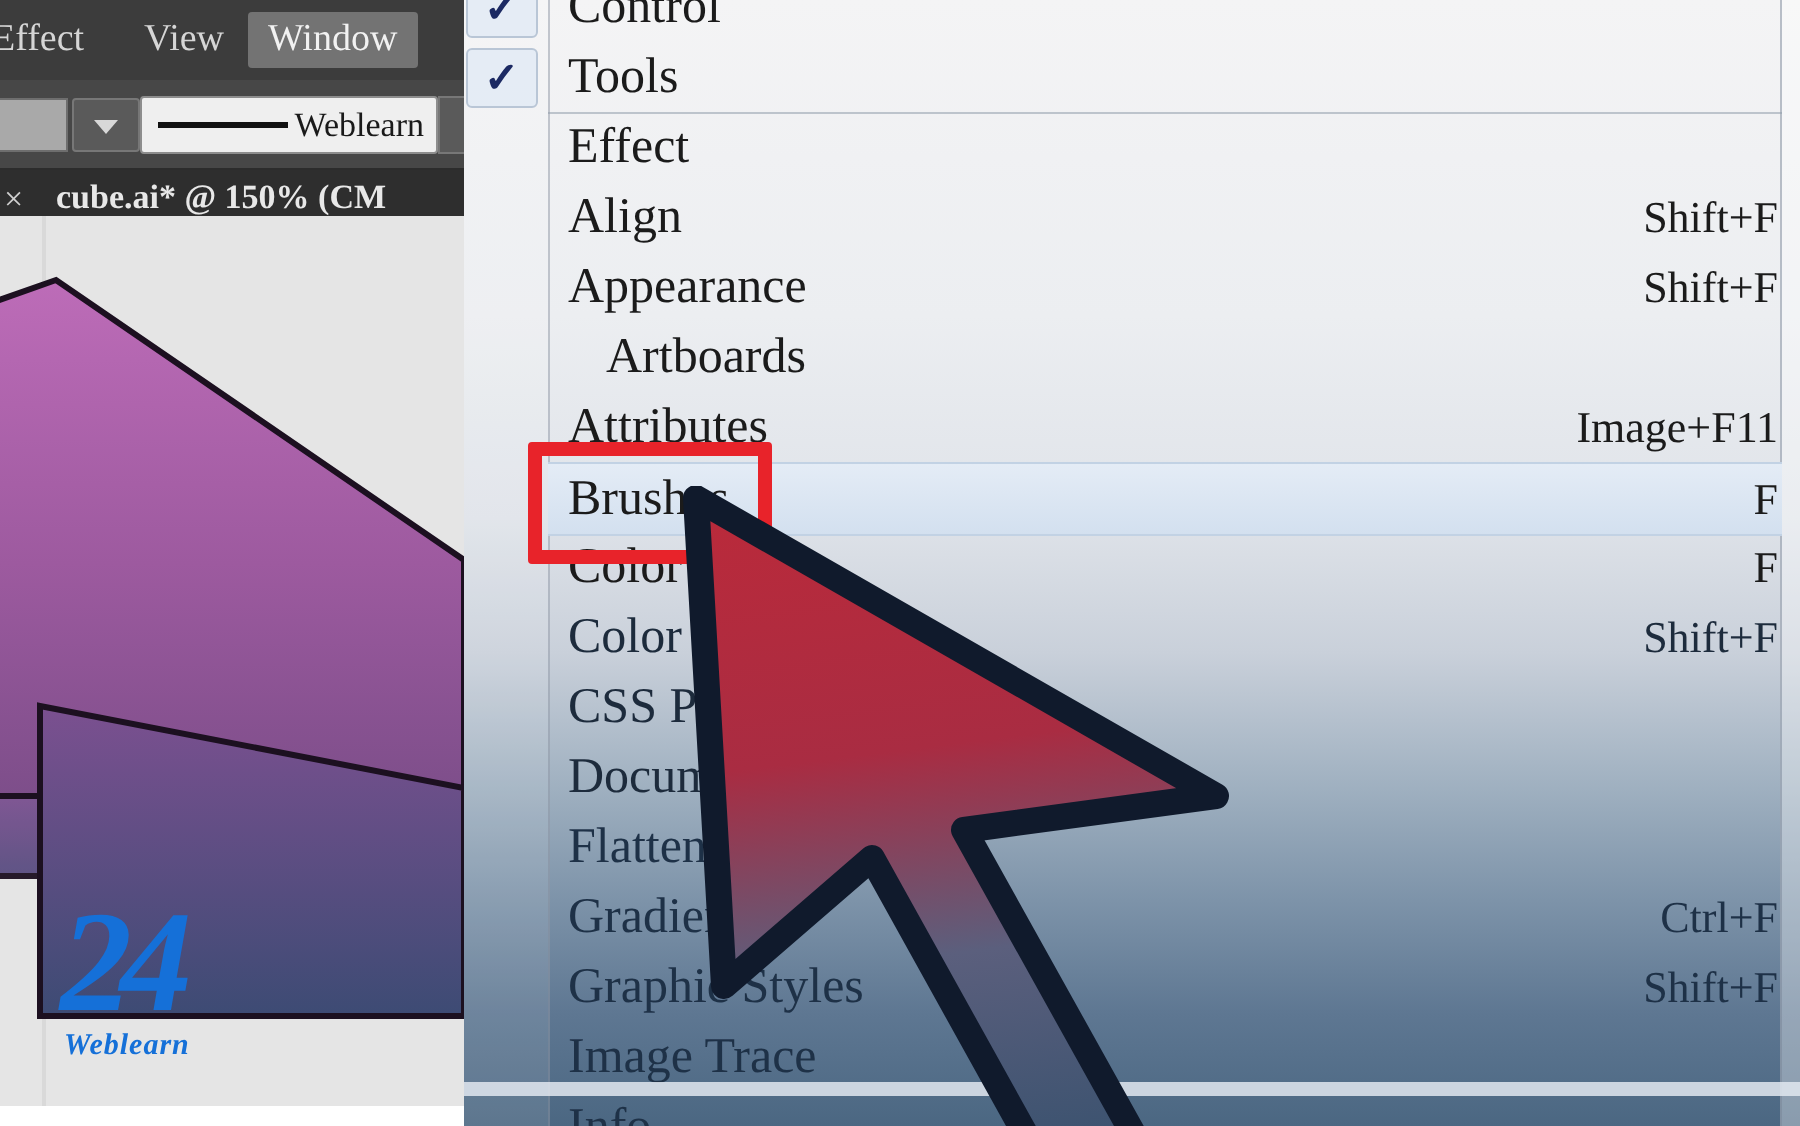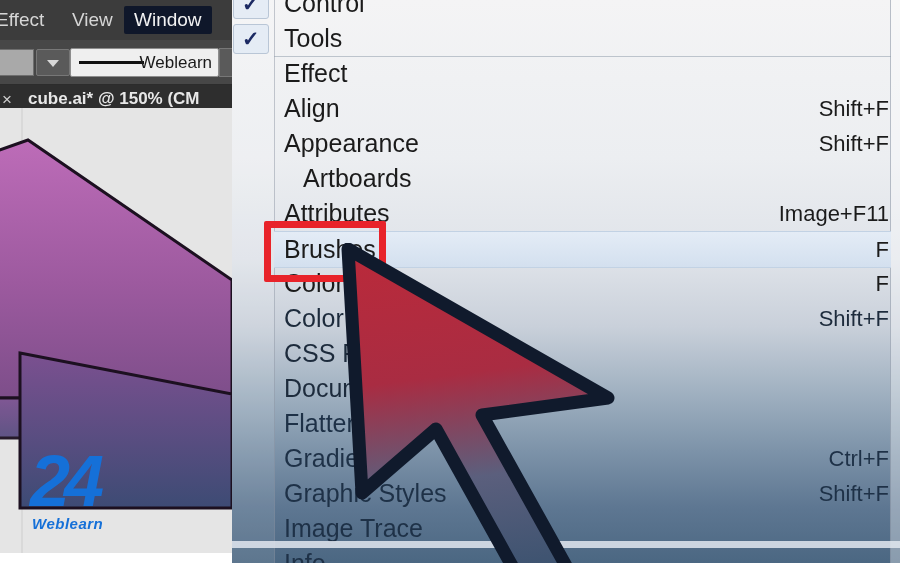--- a/index.html
+++ b/index.html
@@ -5,21 +5,21 @@
   html, body {
     margin: 0;
     padding: 0;
     background: #ffffff;
   }
   #app {
     position: relative;
     width: 900px;
     height: 563px;
     overflow: hidden;
-    font-family: Liberation Sans, sans-serif;
+    font-family: Liberation Serif, serif;
     background: #ffffff;
     user-select: none;
   }
 
   
   .app-left {
     position: absolute;
     left: 0; top: 0;
     width: 232px;
     height: 563px;
@@ -39,21 +39,21 @@
     line-height: 28px;
     padding: 0 10px;
     color: #d6d6d6;
     font-size: 19px;
     white-space: nowrap;
   }
   .menu-item.m-effect { left: -14px; }
   .menu-item.m-view   { left: 62px; }
   .menu-item.m-window {
     left: 124px;
-    background: #0f172a;
+    background: #737373;
     color: #f2f2f2;
     border-radius: 2px;
   }
 
   .ctrlbar {
     position: absolute;
     left: 0; top: 40px;
     width: 232px; height: 44px;
     background: #474747;
     border-bottom: 1px solid #2c2c2c;

